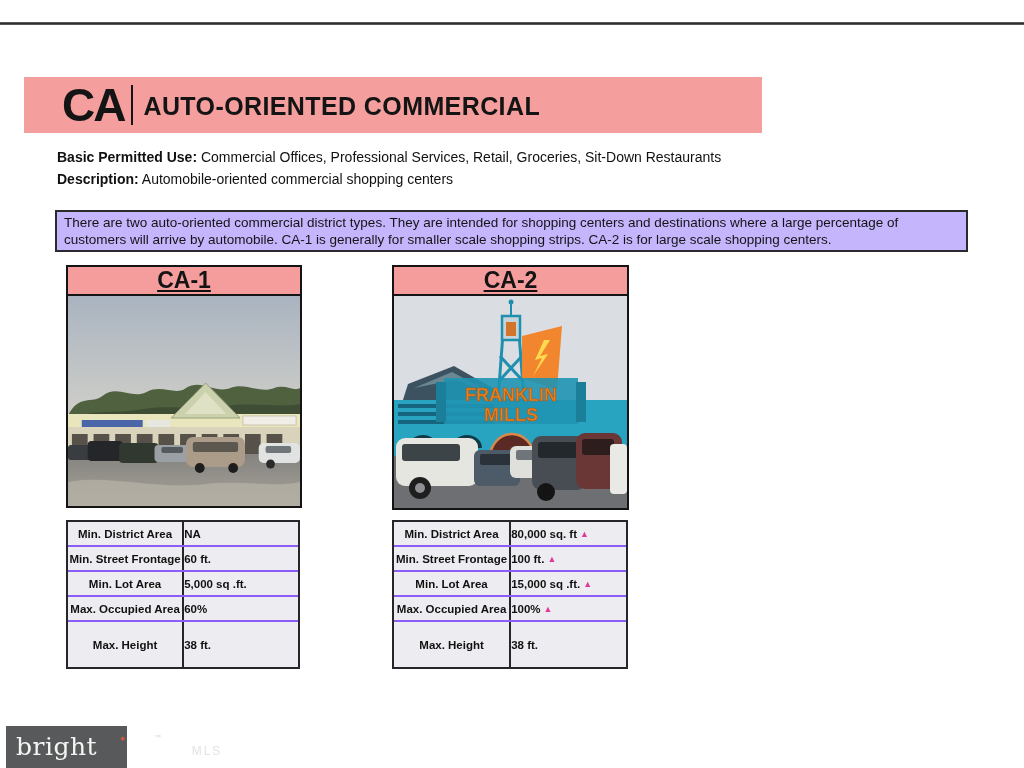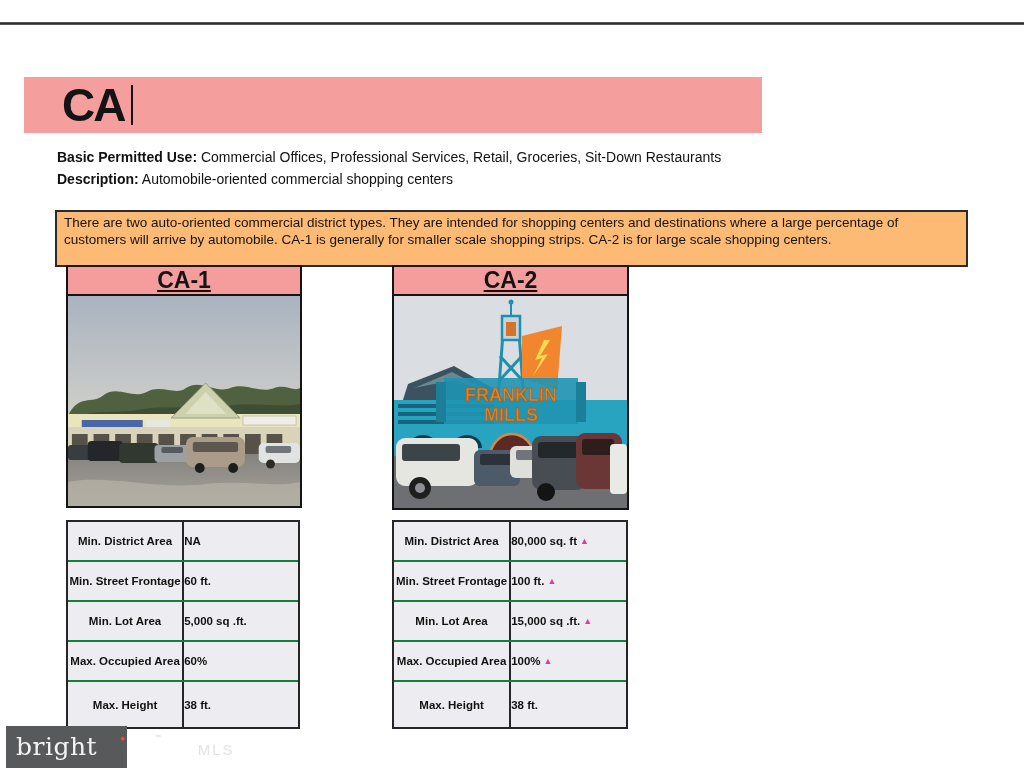--- a/index.html
+++ b/index.html
@@ -17,67 +17,68 @@
                margin-left:38px; color:#141414; }
   .band-sep { width:2px; height:40px; background:#141414; margin:0 10px 0 7px; }
   .band-title { font-size:25px; font-weight:bold; color:#141414; letter-spacing:0.4px;
                 padding-top:2px; }
 
   
   .summary { position:absolute; left:57px; top:146px; font-size:14px; line-height:22px; }
   .summary b { font-weight:bold; }
 
   
-  .info-box { position:absolute; left:55px; top:210px; width:913px; height:57px;
-              border:2px solid #2b2b2f; background:#fdba74; padding:3px 7px;
+  .info-box { position:absolute; left:55px; top:210px; width:913px; height:42px;
+              border:2px solid #2b2b2f; background:#c4b5fd; padding:3px 7px;
               font-size:13.5px; line-height:16.5px; color:#141414; }
 
   
   .card { position:absolute; border:2px solid #141414; background:#fff;text-decoration:underline; }
   .card-ca1 { left:66px; top:265px; width:236px; height:243px; }
   .card-ca2 { left:392px; top:265px; width:237px; height:245px; }
   .card-header { height:29px; background:#f59c9c; border-bottom:2px solid #141414;
                  text-align:center; font-size:23px; font-weight:bold; line-height:27px;
                  color:#141414; }
   .card-photo { position:absolute; left:0; right:0; top:29px; bottom:0; overflow:hidden; }
   .card-photo svg { display:block; width:100%; height:100%; }
 
   
   .spec-table { position:absolute; border:2px solid #26262a; background:#ededf1; }
   .spec-table-ca1 { left:66px; top:520px; width:234px; }
   .spec-table-ca2 { left:392px; top:520px; width:236px; }
-  .spec-row { display:flex; height:40px; border-bottom:2px solid #15803d; }
+  .spec-row { display:flex; height:25px; border-bottom:2px solid #8b5cf6; }
   .spec-row.tall { height:45px; border-bottom:none; }
   .spec-label { width:50.5%; border-right:2px solid #26262a; display:flex;
                 align-items:center; justify-content:center; font-size:11.5px;
                 font-weight:bold; text-align:center; }
   .spec-value { width:49.5%; display:flex; align-items:center; 
                 font-size:11.5px; font-weight:bold; }
   .spec-marker { color:#e0399b; font-size:9px; margin-left:3px; }
 
   
   .footer-logo { position:absolute; left:6px; top:726px; width:121px; height:42px;
                  background:#58595b; display:flex; align-items:baseline;
                  padding:4px 0 0 10px;gap:28px; }
   .brand { font-family:"DejaVu Serif", serif; font-size:25px; color:#f4f4f2;
            letter-spacing:0.5px; line-height:34px; }
   .star { color:#d9573f; font-size:9px; margin-left:-6px; position:relative; top:-13px; }
   .tm { color:#cfcfcf; font-size:6px; position:relative; top:-16px; }
-  .mls { color:#e3e3e1; font-size:15px; letter-spacing:2px; margin-left:9px; }
+  .mls { color:#e3e3e1; font-size:12px; letter-spacing:2px; margin-left:3px; }
 </style>
 </head>
 <body>
 
 <div class="page">
 
   <div class="top-rule"></div>
 
   <div class="band">
     <span class="band-code">CA</span>
     <span class="band-sep"></span>
+    <span class="band-title">AUTO-ORIENTED COMMERCIAL</span>
   </div>
 
   <div class="summary">
     <div><b>Basic Permitted Use:</b><span> Commercial Offices, Professional Services, Retail, Groceries, Sit-Down Restaurants</span></div>
     <div><b>Description:</b><span> Automobile-oriented commercial shopping centers</span></div>
   </div>
 
   <div class="info-box">
     <span>There are two auto-oriented commercial district types. They are intended for shopping centers and destinations where a large percentage of customers will arrive by automobile. CA-1 is generally for smaller scale shopping strips. CA-2 is for large scale shopping centers.</span>
   </div>

